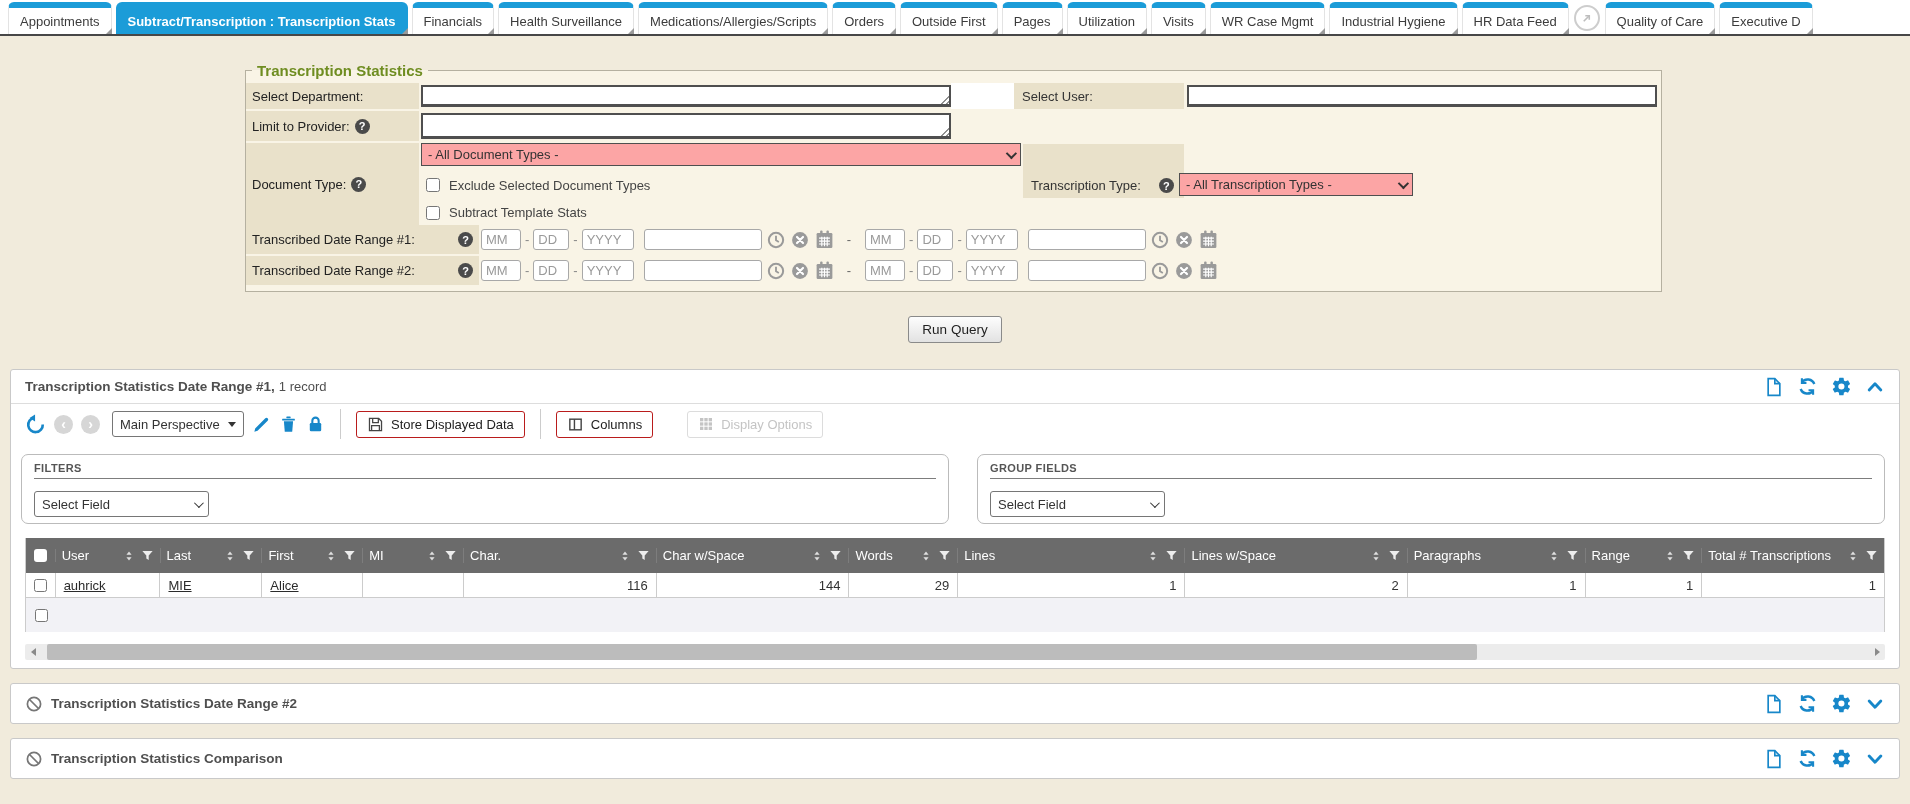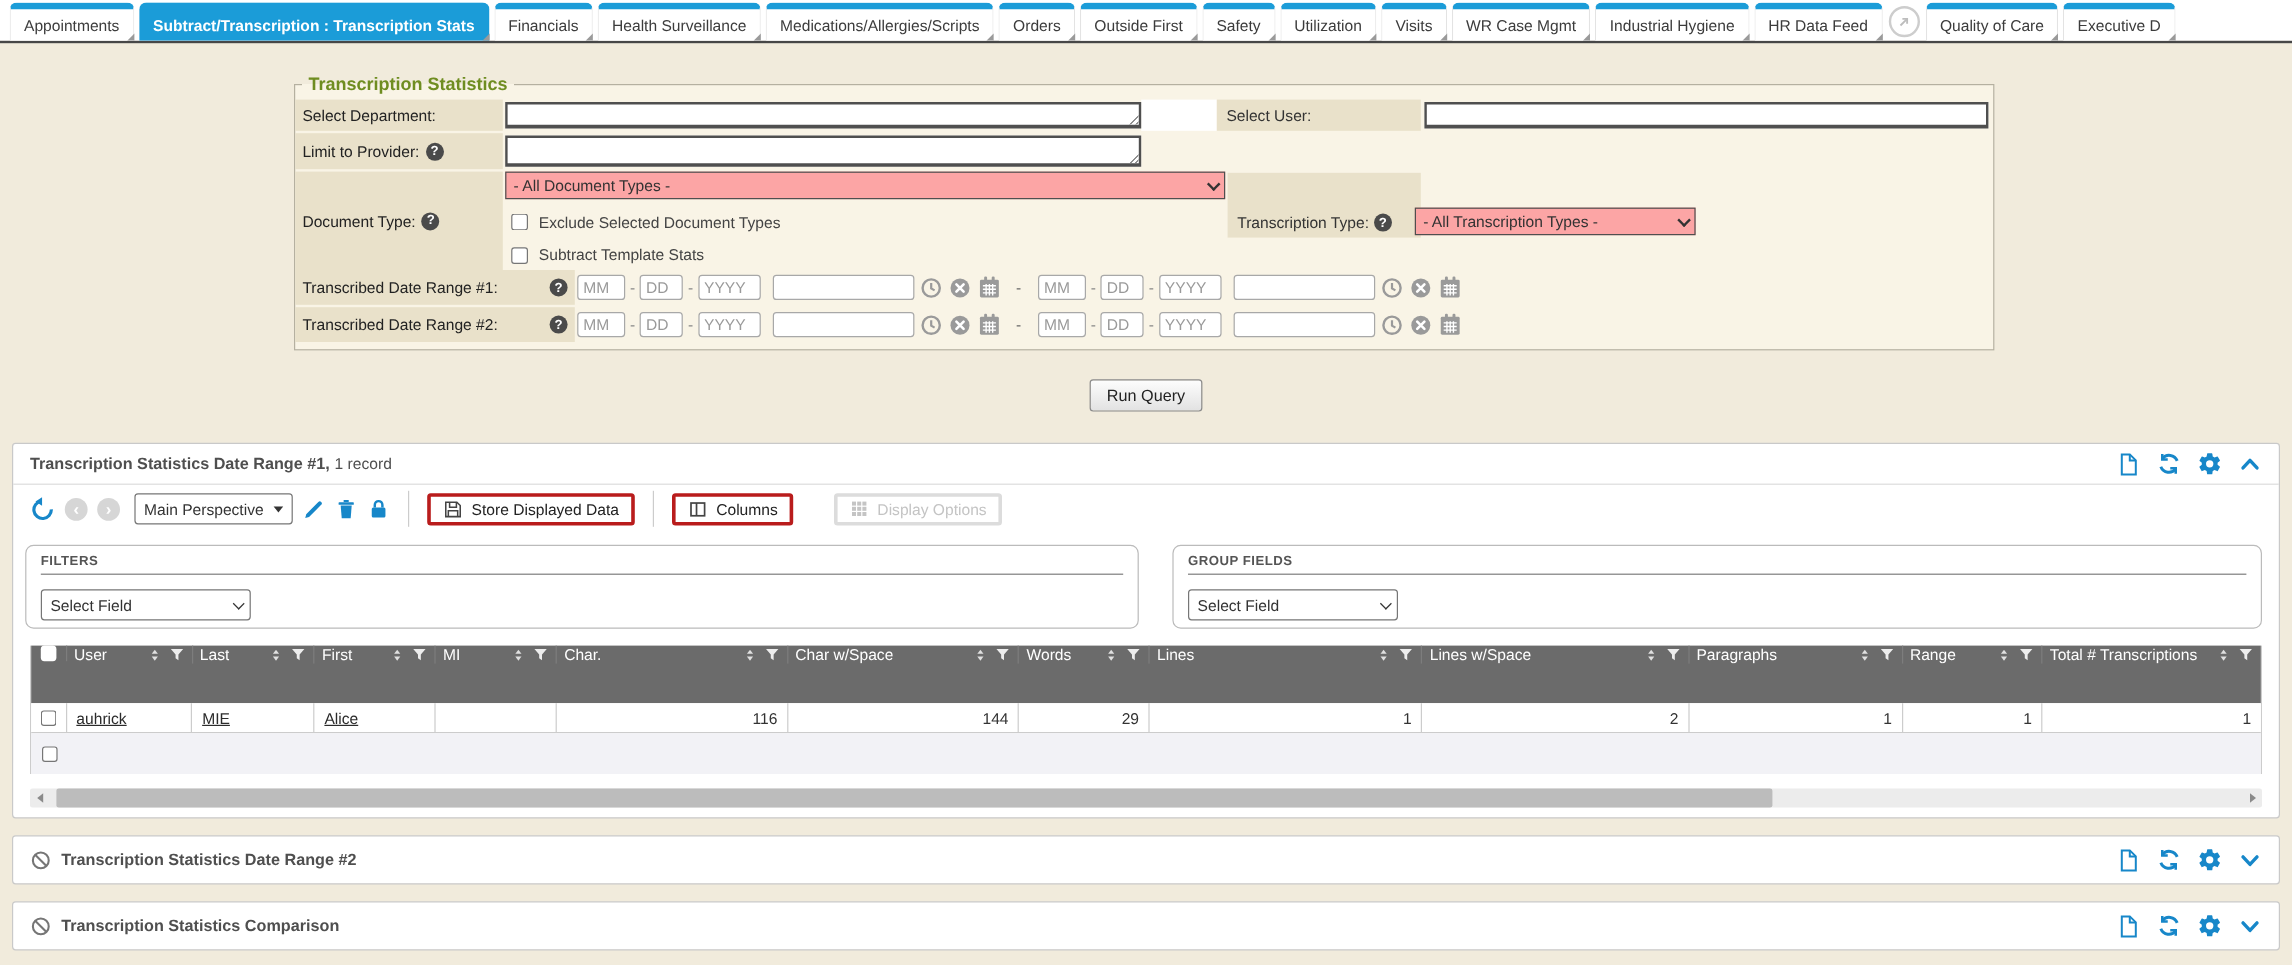--- a/index.html
+++ b/index.html
@@ -35,21 +35,21 @@
   .w530 { width:530px; } .w470 { width:470px; }
   .spacer63 { width:63px; background:#fff; align-self:stretch; flex:0 0 auto; }
   .flabel2 { width:170px; background:#e9e1ca; display:flex; align-items:center; padding:2px 8px; flex:0 0 auto; align-self:stretch; }
   .mockselect { background:#fca5a5; border:1px solid #4f4f4f; height:23px; display:flex; align-items:center; padding:0 6px; cursor:pointer; }
   .mockselect .chev { margin-left:auto; width:8px; height:8px; border-right:2px solid #333; border-bottom:2px solid #333; transform:rotate(45deg) translateY(-2px); }
   .docsel { width:600px; }
   .ttsel { width:234px; }
   .cbrow { display:flex; align-items:center; gap:9px; padding-left:5px; }
   .cbrow input[type=checkbox] { width:14px; height:14px; }
   .tt-wrap { position:absolute; left:602px; top:-28px; height:54px; width:161px; background:#e9e1ca;
-             display:flex; align-items:flex-end; padding:0 4px 5px 8px; gap:4px; }
+             display:flex; align-items:flex-end; padding:0 4px 5px 8px; gap:18px; }
   .tt-sel-pos { position:absolute; left:758px; top:1px; }
   .daterow-group { display:flex; align-items:center; gap:4px;justify-content:flex-end; }
   .dinput { border:1px solid #a8a8a8; border-radius:3px; height:21px; font:13px "Liberation Sans",sans-serif; padding:0 4px; color:#555; }
   .dinput::placeholder { color:#9a9a9a; }
   .dmm { width:40px; } .ddd { width:36px; } .dyy { width:52px; } .dlong { width:118px; margin-left:6px; }
   .dhy { color:#888; }
   .dico { color:#9a9a9a; display:inline-flex; cursor:pointer; }
   .groupsep { margin:0 10px 0 8px; color:#666; }
   .runrow { text-align:center; margin-top:24px; }
   .runbtn { font:13.5px "Liberation Sans",sans-serif; color:#222; padding:5px 13px; border:1px solid #8a8a8a; border-radius:3px;
@@ -71,40 +71,40 @@
   
   .toolbar { display:flex; align-items:center; height:40px; padding:0 10px 0 14px; gap:8px; }
   .tbundo { color:#1787c9; display:inline-flex; cursor:pointer; }
   .navcirc { width:19px; height:19px; border-radius:50%; background:#d6d6d6; color:#fff; font-weight:bold; font-size:14px;
              display:inline-flex; align-items:center; justify-content:center; cursor:default; }
   .persp { width:132px; height:26px; border:1px solid #767676; border-radius:3px; background:#fff; display:flex; align-items:center;
            padding:0 7px; margin-left:4px; cursor:pointer; }
   .persp .tri { margin-left:auto; width:0; height:0; border-left:4.5px solid transparent; border-right:4.5px solid transparent; border-top:5.5px solid #333; }
   .tbico { color:#1787c9; display:inline-flex; cursor:pointer; }
   .vsep { width:1px; height:30px; background:#ccc; margin:0 7px; }
-  .tbbtn { display:inline-flex; align-items:center; gap:7px; height:27px; border:3px solid #b91c1c; border-radius:3px; background:#fff;
+  .tbbtn { display:inline-flex; align-items:center; gap:7px; height:27px; border:1px solid #b91c1c; border-radius:3px; background:#fff;
            padding:0 10px; font-size:13px; color:#222; cursor:pointer; }
   .tbbtn svg { color:#444; }
   .tbbtn.disabled { border-color:#dcdcdc; color:#c4c4c4; cursor:default; margin-left:26px; }
   .tbbtn.disabled svg { color:#c4c4c4; }
 
   
   .fgrow { display:flex; gap:28px; padding:10px 14px 12px 10px; }
   .fgbox { border:1px solid #bbb; border-radius:7px; background:#fff; padding:7px 12px 12px 12px; height:70px; }
   .fgbox.filters { width:928px; flex:0 0 auto; }
   .fgbox.groups { flex:1 1 auto; }
   .fgtitle { font-size:11px; font-weight:bold; color:#555; letter-spacing:.4px; }
   .fgline { height:1px; background:#7d7d7d; margin-top:4px; }
   .fieldsel { margin-top:12px; width:175px; height:26px; border:1px solid #767676; border-radius:3px; background:#fff;
               display:flex; align-items:center; padding:0 7px; cursor:pointer; }
   .fieldsel .chev { margin-left:auto; width:7px; height:7px; border-right:1.7px solid #333; border-bottom:1.7px solid #333; transform:rotate(45deg) translateY(-2px); }
 
   
   .gridwrap { margin:2px 14px 0 14px; border-left:1px solid #ccc; border-right:1px solid #ccc; }
-  .thead { display:flex; background:#6b6b6b; color:#fff; height:48px; align-items:flex-start; }
+  .thead { display:flex; background:#6b6b6b; color:#fff; height:35px; align-items:center; }
   .th { display:flex; align-items:center; padding:0 6px; border-right:1px solid #7d7d7d; font-size:13px; gap:4px; }
   .th .lbl { overflow:hidden; white-space:nowrap; }
   .th .icons { margin-left:auto; display:flex; align-items:center; gap:5px; }
   .sorti { color:#e0e0e0; display:inline-flex; cursor:pointer; }
   .funi { color:#ededed; display:inline-flex; cursor:pointer; }
   .hcb { width:13px; height:13px; background:#fff; border-radius:3px; margin:0 auto; cursor:pointer; }
   .trow { display:flex; height:25px; align-items:stretch; border-bottom:1px solid #ccc; background:#fff; font-size:13px; }
   .trow2 { height:34px; background:#f2f2f6; border-bottom:none; }
   .td { display:flex; align-items:center; padding:0 8px; border-right:1px solid #ccc; overflow:hidden; }
   .td.num { justify-content:flex-end; }
@@ -228,21 +228,21 @@
   <div class="tab">
       <span>Medications/Allergies/Scripts</span>
     </div>
   <div class="tab">
       <span>Orders</span>
     </div>
   <div class="tab">
       <span>Outside First</span>
     </div>
   <div class="tab">
-      <span>Safety</span>
+      <span>Pages</span>
     </div>
   <div class="tab">
       <span>Utilization</span>
     </div>
   <div class="tab">
       <span>Visits</span>
     </div>
   <div class="tab">
       <span>WR Case Mgmt</span>
     </div>

